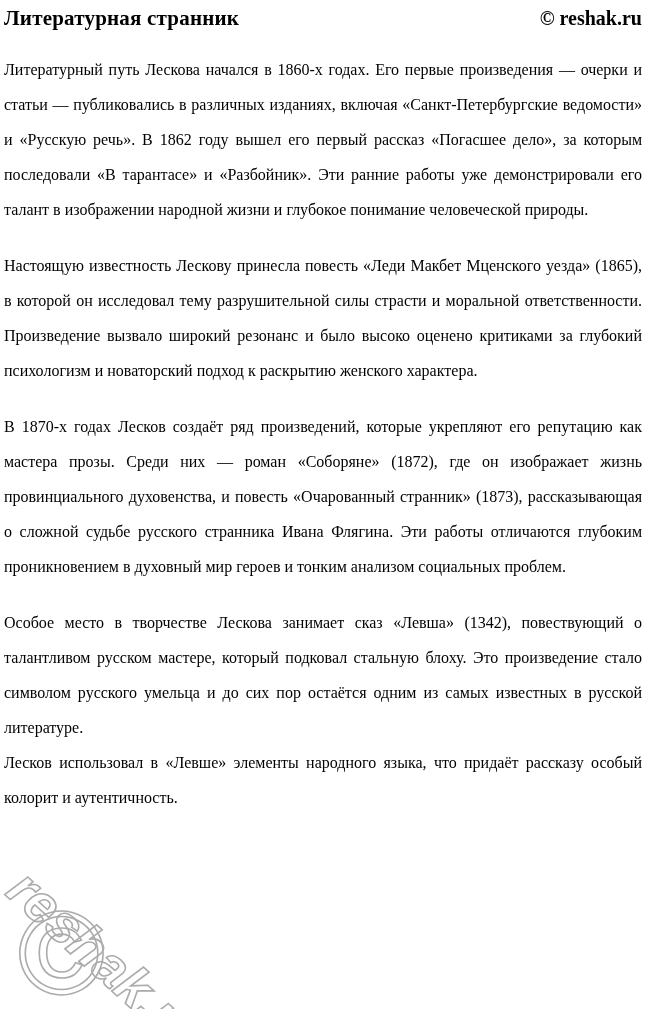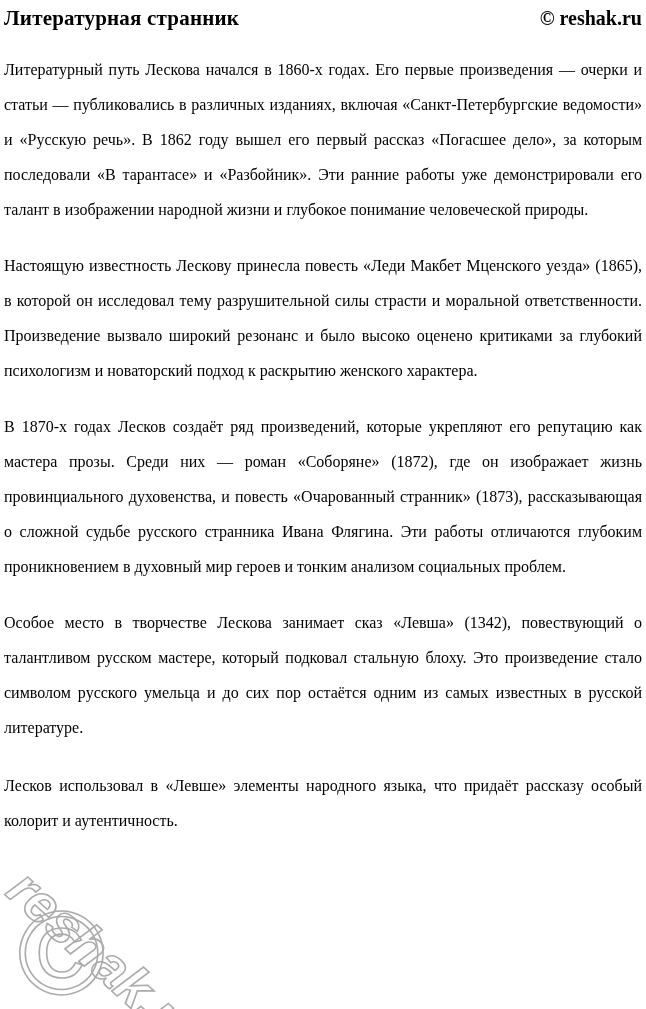--- a/index.html
+++ b/index.html
@@ -41,21 +41,21 @@
     line-height: 35px;
     text-align: justify;
     text-align-last: left;
     margin: 0 0 0 0;
     padding: 0;
   }
   .article p.para {
     margin-top: 21px;
   }
   .article p.para-last {
-    margin-top: 23px;
+    margin-top: 0;
   }
   .watermark {
     position: absolute;
     left: 0;
     top: 842px;
     width: 240px;
     height: 167px;
     z-index: 0;
     pointer-events: none;
   }

